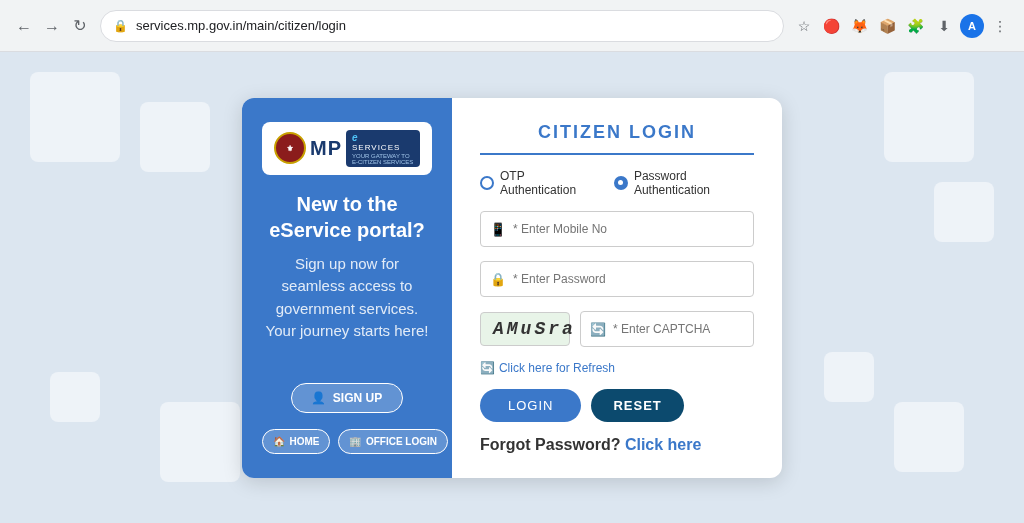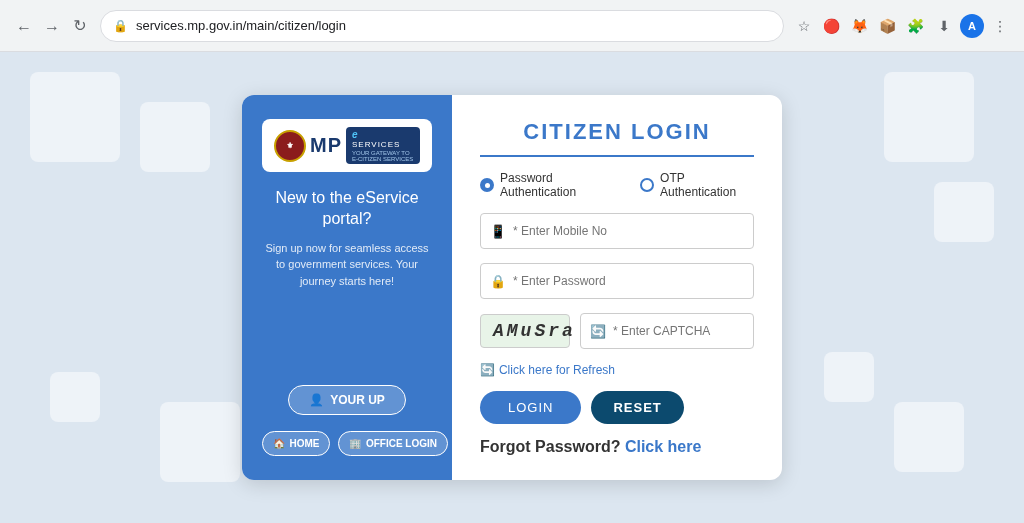--- a/index.html
+++ b/index.html
@@ -180,28 +180,28 @@
       color: #a0c4e8;
       margin-top: 1px;
     }
 
     .left-promo {
       text-align: center;
       flex: 1;
     }
     .left-promo h3 {
       color: white;
-      font-size: 16px;
-      font-weight: normal;
+      font-size: 20px;
+      font-weight: bold;
       line-height: 1.3;
       margin-bottom: 10px;
     }
     .left-promo p {
       color: rgba(255,255,255,0.85);
-      font-size: 11px;
+      font-size: 15px;
       line-height: 1.5;
     }
 
     .signup-btn {
       background: rgba(255,255,255,0.2);
       border: 1.5px solid white;
       color: white;
       border-radius: 20px;
       padding: 7px 20px;
       font-size: 12px;
@@ -236,21 +236,21 @@
     .right-panel {
       flex: 1;
       padding: 24px 28px;
       display: flex;
       flex-direction: column;
       gap: 14px;
     }
     .login-title {
       text-align: center;
       color: #3b78c9;
-      font-size: 22px;
+      font-size: 18px;
       font-weight: bold;
       letter-spacing: 2px;
       border-bottom: 2px solid #3b78c9;
       padding-bottom: 10px;
     }
 
     .auth-options {
       display: flex;
       gap: 20px;
       align-items: center;
@@ -426,47 +426,47 @@
         </div>
       </div>
 
       <div class="left-promo">
         <h3>New to the eService portal?</h3>
         <p>Sign up now for seamless access to government services. Your journey starts here!</p>
       </div>
 
       <button class="signup-btn">
         <span>👤</span>
-        <span>YOUR UP</span>
+        <span>SIGN UP</span>
       </button>
 
       <div class="left-bottom-btns">
         <button class="bottom-btn">
           <span>🏠</span>
           <span>HOME</span>
         </button>
         <button class="bottom-btn">
           <span>🏢</span>
           <span>OFFICE LOGIN</span>
         </button>
       </div>
     </div>
 
     <div class="right-panel">
 
       <div class="login-title">CITIZEN LOGIN</div>
 
       <div class="auth-options">
         <label class="auth-option">
+          <div class="radio-custom"></div>
+          <span>OTP Authentication</span>
+        </label>
+        <label class="auth-option">
           <div class="radio-custom selected"></div>
           <span>Password Authentication</span>
-        </label>
-        <label class="auth-option">
-          <div class="radio-custom"></div>
-          <span>OTP Authentication</span>
         </label>
       </div>
 
       <div class="input-wrapper">
         <span class="input-icon">📱</span>
         <input class="input-field" type="text" placeholder="* Enter Mobile No" style="">
       </div>
 
       <div class="input-wrapper">
         <span class="input-icon">🔒</span>

